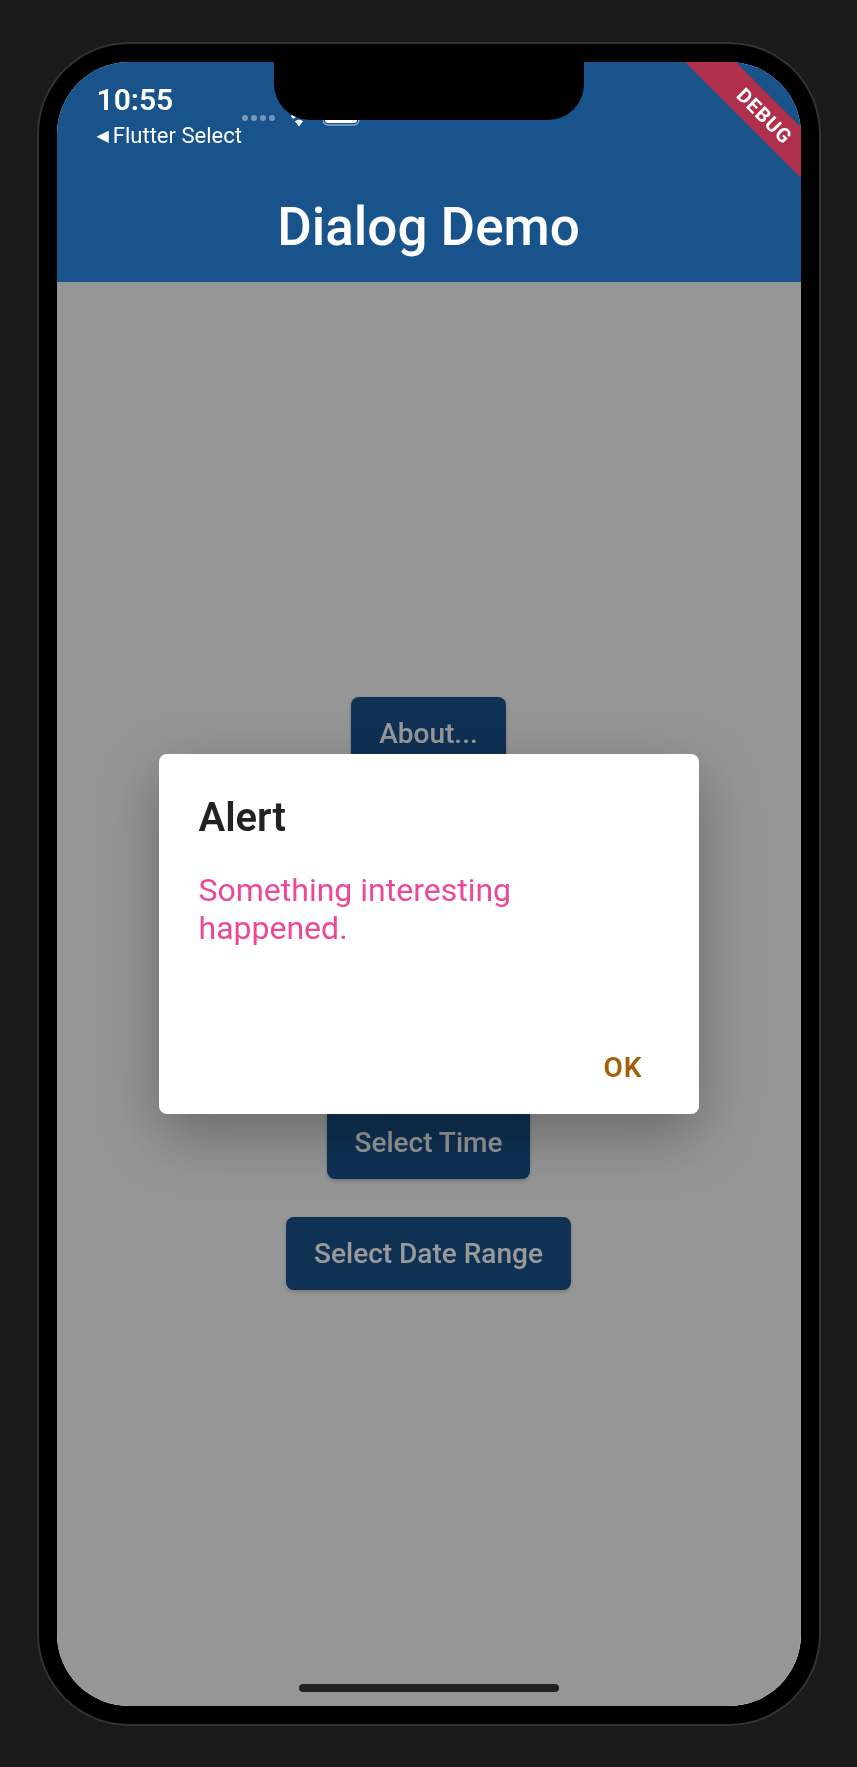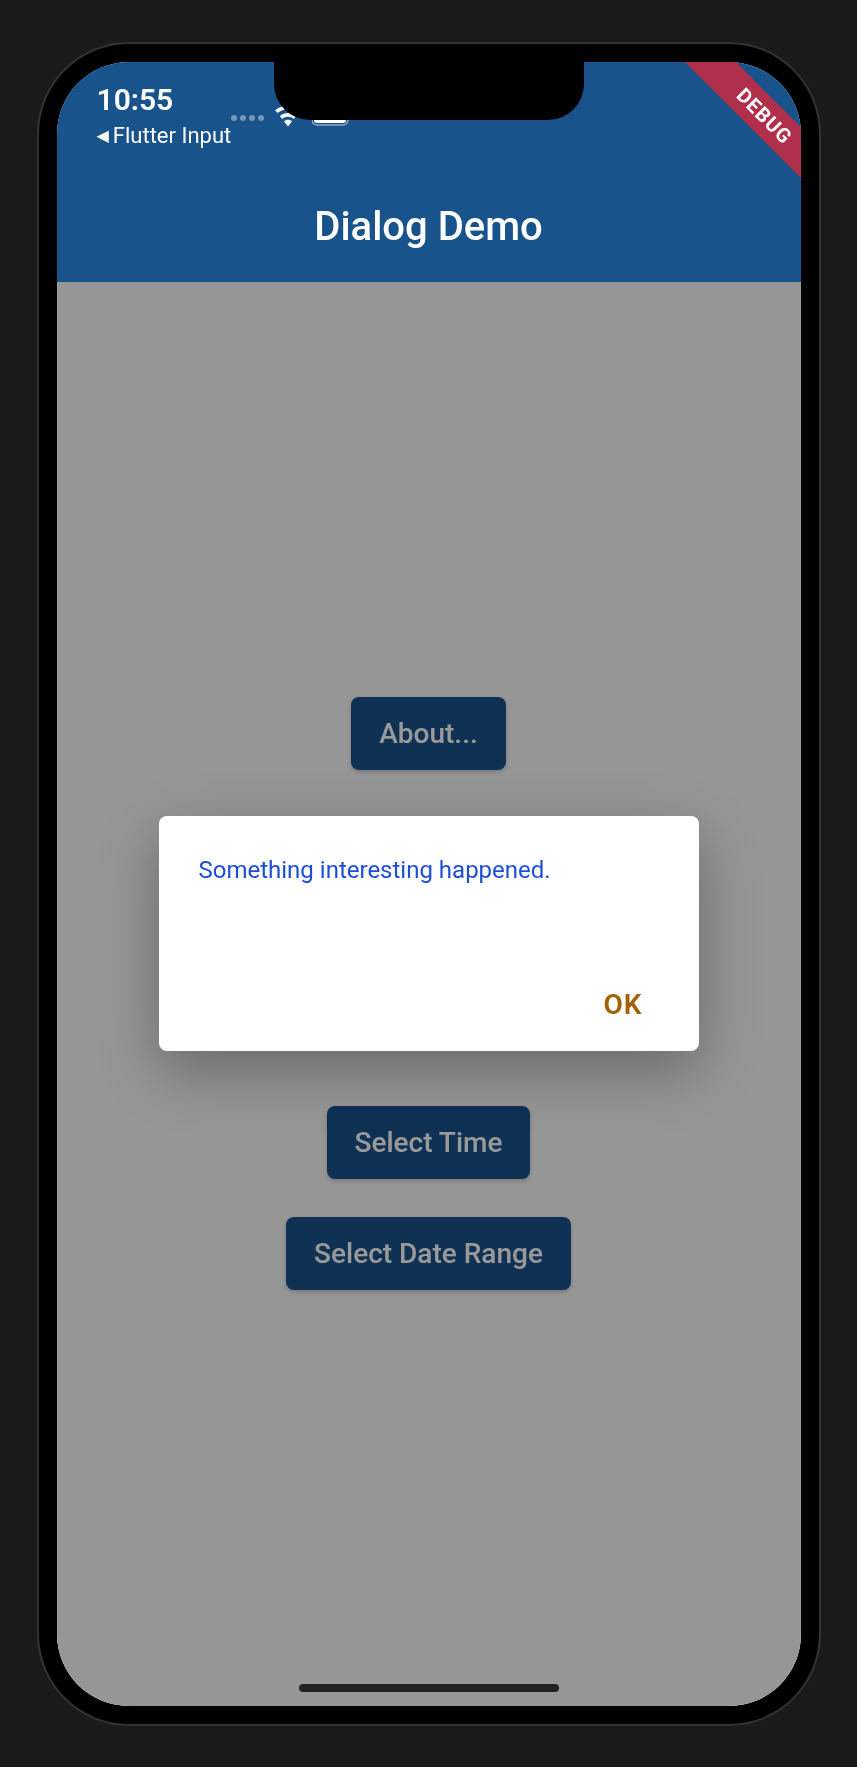--- a/index.html
+++ b/index.html
@@ -132,21 +132,21 @@
       height: 110px;
       background: #19538C;
       display: flex;
       align-items: center;
       justify-content: center;
       box-shadow: 0 3px 6px rgba(0,0,0,0.2);
     }
 
     .app-bar-title {
       color: white;
-      font-size: 40px;
+      font-size: 53px;
       font-weight: 500;
     }
 
     .content-area {
       height: calc(100% - 220px);
       background: #fafafa;
       display: flex;
       flex-direction: column;
       align-items: center;
       justify-content: center;
@@ -190,22 +190,22 @@
     }
 
     .dialog-title {
       font-size: 40px;
       font-weight: 600;
       color: #222;
       margin-bottom: 30px;
     }
 
     .dialog-message {
-      font-size: 24px;
-      color: #1d4ed8;
+      font-size: 32px;
+      color: #ec4899;
       margin-bottom: 94px;
     }
 
     .dialog-actions {
       display: flex;
       justify-content: flex-end;
     }
 
     .dialog-ok-button {
       background: transparent;
@@ -237,21 +237,21 @@
   <div class="phone-screen">
     <div class="notch"></div>
 
     <div class="debug-banner">DEBUG</div>
 
     <div class="status-bar">
       <div class="status-left">
         <div class="status-time">10:55</div>
         <div class="breadcrumb">
           <span class="breadcrumb-arrow">◀</span>
-          <span>Flutter Input</span>
+          <span>Flutter Select</span>
         </div>
       </div>
       <div class="status-right">
         <div class="signal-dots">
           <div class="signal-dot"></div>
           <div class="signal-dot"></div>
           <div class="signal-dot"></div>
           <div class="signal-dot"></div>
         </div>
         <div class="wifi-icon">
@@ -274,20 +274,21 @@
     </div>
 
     <div class="content-area">
       <button class="main-button">About...</button>
       <div style="height:260px"></div>
       <button class="main-button">Select Time</button>
       <button class="main-button">Select Date Range</button>
 
       <div class="scrim">
         <div class="dialog-box">
+          <div class="dialog-title">Alert</div>
           <div class="dialog-message">Something interesting happened.</div>
           <div class="dialog-actions">
             <button class="dialog-ok-button">OK</button>
           </div>
         </div>
       </div>
     </div>
 
     <div class="home-indicator"></div>
   </div>

